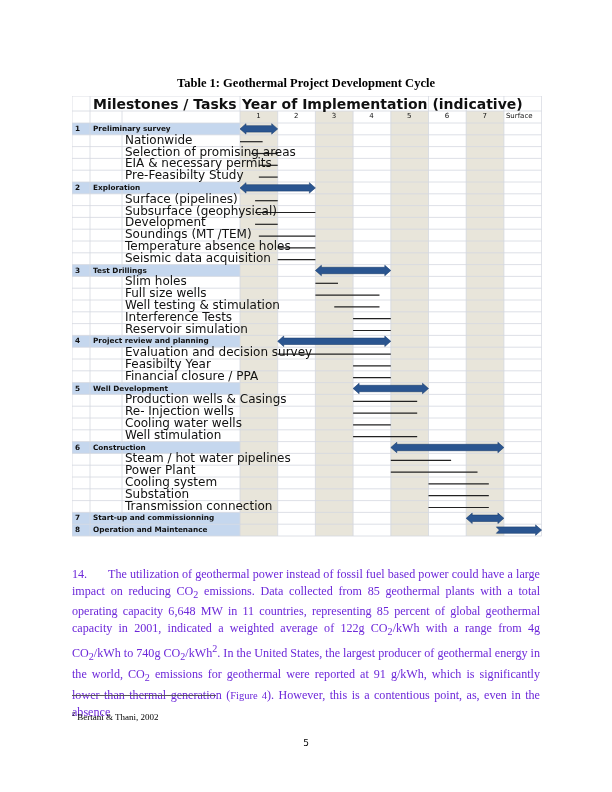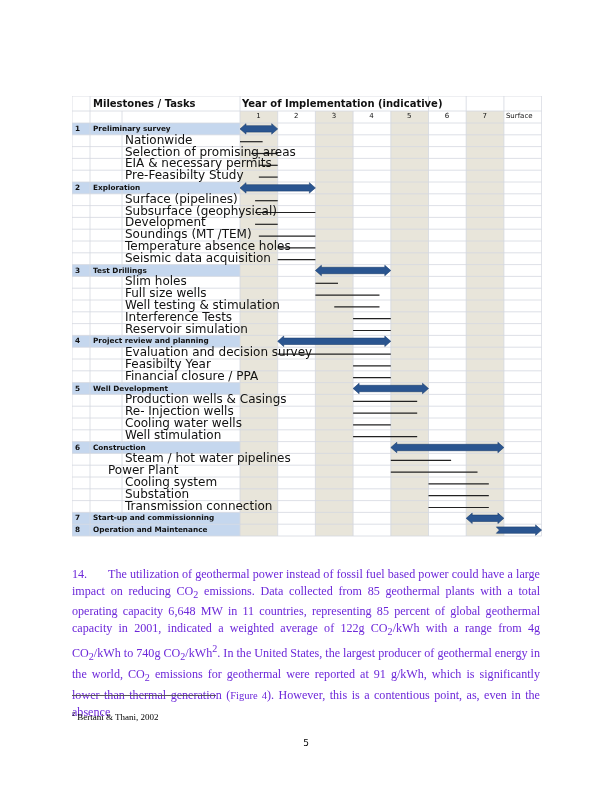--- a/index.html
+++ b/index.html
@@ -8,21 +8,21 @@
   .title {
     position: absolute; left: 0; width: 612px; top: 76px; text-align: center;
     font-family: "Liberation Serif", serif; font-weight: bold; font-size: 12.5px; color: #000;
   }
   .table { position: absolute; left: 72px; top: 96px; width: 470px; }
   .grid { position: absolute; left: 0; top: 0; }
   .cell-text {
     position: absolute; font-family: "DejaVu Sans", sans-serif; color: #111; white-space: nowrap;
     line-height: 11.8px;
   }
-  .hdr { font-weight: bold; font-size: 10px; }
+  .hdr { font-weight: bold; font-size: 14px; }
   .yr { font-size: 7px; text-align: center; width: 37px; }
   .ms { font-weight: bold; font-size: 7.3px; }
   .task { font-size: 12px; }
   .body-text {
     position: absolute; left: 72px; top: 566px; width: 468px;
     font-family: "Liberation Serif", serif; font-size: 12.1px; line-height: 16.5px; color: #6d28d9;
     text-align: justify;
   }
   .body-text .num { display: inline-block; width: 36px; }
   .fig-ref { font-size: 10.5px; }
@@ -34,20 +34,21 @@
   .footnote sup { font-size: 6px; }
   .page-num {
     position: absolute; left: 0; width: 612px; top: 738px; text-align: center;
     font-family: "DejaVu Sans", sans-serif; font-size: 9px; color: #000;
   }
 </style>
 </head>
 <body>
 
 <div class="page">
+  <div class="title">Table 1: Geothermal Project Development Cycle</div>
 
   <div class="table">
     <svg class="grid" id="grid-svg" width="470" height="444">
         <rect x="168" y="15" width="37.7" height="425" fill="#e8e5da"></rect>
         <rect x="243.4" y="15" width="37.7" height="425" fill="#e8e5da"></rect>
         <rect x="318.8" y="15" width="37.7" height="425" fill="#e8e5da"></rect>
         <rect x="394.20000000000005" y="15" width="37.7" height="425" fill="#e8e5da"></rect>
         <rect x="0" y="27" width="168" height="11.8" fill="#c5d7ee"></rect>
         <rect x="0" y="86" width="168" height="11.8" fill="#c5d7ee"></rect>
         <rect x="0" y="168.60000000000002" width="168" height="11.8" fill="#c5d7ee"></rect>
@@ -197,21 +198,21 @@
         <div class="cell-text task" style="left: 53px; top: 274.8px;">Financial closure / PPA</div>
         <div class="cell-text ms" style="left: 3px; top: 286.6px;">5</div>
         <div class="cell-text ms" style="left: 21px; top: 286.6px;">Well Development</div>
         <div class="cell-text task" style="left: 53px; top: 298.4px;">Production wells &amp; Casings</div>
         <div class="cell-text task" style="left: 53px; top: 310.2px;">Re- Injection wells</div>
         <div class="cell-text task" style="left: 53px; top: 322px;">Cooling water wells</div>
         <div class="cell-text task" style="left: 53px; top: 333.8px;">Well stimulation</div>
         <div class="cell-text ms" style="left: 3px; top: 345.6px;">6</div>
         <div class="cell-text ms" style="left: 21px; top: 345.6px;">Construction</div>
         <div class="cell-text task" style="left: 53px; top: 357.4px;">Steam / hot water pipelines</div>
-        <div class="cell-text task" style="left: 36px; top: 369.2px;">Power Plant</div>
+        <div class="cell-text task" style="left: 53px; top: 369.2px;">Power Plant</div>
         <div class="cell-text task" style="left: 53px; top: 381px;">Cooling system</div>
         <div class="cell-text task" style="left: 53px; top: 392.8px;">Substation</div>
         <div class="cell-text task" style="left: 53px; top: 404.6px;">Transmission connection</div>
         <div class="cell-text ms" style="left: 3px; top: 416.4px;">7</div>
         <div class="cell-text ms" style="left: 21px; top: 416.4px;">Start-up and commissionning</div>
         <div class="cell-text ms" style="left: 3px; top: 428.2px;">8</div>
         <div class="cell-text ms" style="left: 21px; top: 428.2px;">Operation and Maintenance</div>
       </div>
   </div>
 

